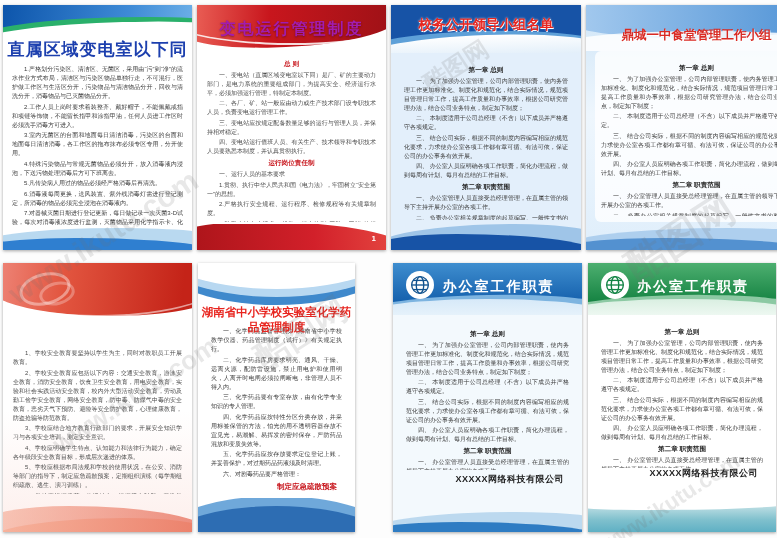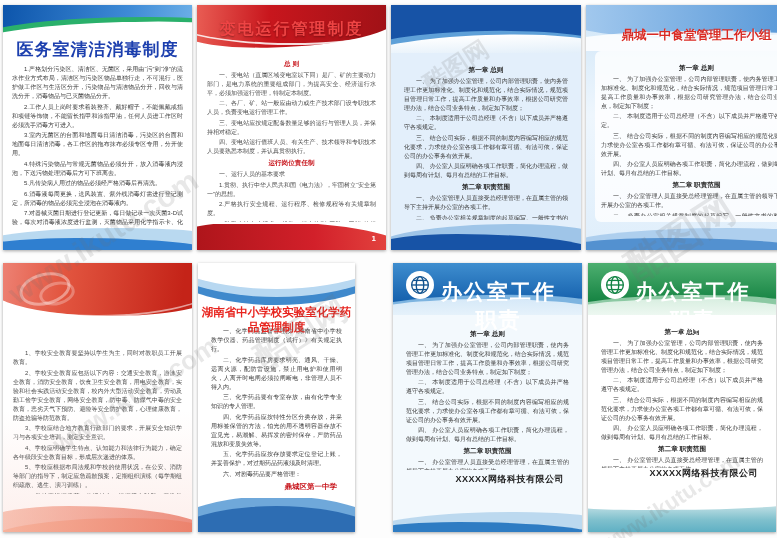--- a/index.html
+++ b/index.html
@@ -32,21 +32,21 @@
   .p1 .ptitle{top:33px;font-size:17px;color:#1c3fae;letter-spacing:1px;}
   .p1 .ptext{top:60px;bottom:24px;left:9px;right:9px;}
   .p1-ftr{bottom:0;height:24px;}
   .p1-ftr .w1{left:-15%;width:130%;bottom:-16px;height:38px;background:#b9d9f0;border-radius:100% 70% 0 0/30px 16px;}
   .p1-ftr .w2{left:-15%;width:130%;bottom:-22px;height:34px;background:#2f7fd0;border-radius:70% 100% 0 0/20px 26px;}
 
   
   .p2-hdr{top:0;height:48px;}
   .p2-hdr .w1{left:-12px;right:-12px;top:-26px;height:68px;background:linear-gradient(95deg,#ef6a5e,#c8161d 40%,#9c1116);border-radius:0 0 100% 70%/0 0 46px 26px;transform:rotate(-1.5deg);}
   .p2-hdr .w2{left:-20%;width:140%;top:-24px;height:62px;border-bottom:2px solid rgba(255,255,255,.85);border-radius:50%;}
-  .p2 .ptitle{top:14px;font-size:16px;color:#ef4444;letter-spacing:2px;text-shadow:0 1px 2px rgba(0,0,0,.35);}
+  .p2 .ptitle{top:14px;font-size:16px;color:#a21caf;letter-spacing:2px;text-shadow:0 1px 2px rgba(0,0,0,.35);}
   .p2 .ptext{top:52px;bottom:28px;left:10px;right:10px;color:#4a4a4a;}
   .p2 .ptext p.sec-h{color:#c8161d;}
   .p2-ftr{bottom:0;height:26px;}
   .p2-ftr .w1{left:-10%;width:120%;bottom:-18px;height:46px;background:linear-gradient(85deg,#a81318,#d2202a 60%,#e74b43);border-radius:70% 100% 0 0/26px 42px;transform:rotate(1deg);}
   .p2-ftr .w2{left:-10%;width:120%;bottom:-26px;height:40px;background:#8e0f14;border-radius:100% 60% 0 0/34px 18px;}
   .pgnum{position:absolute;right:10px;bottom:7px;color:#fff;font-size:8px;font-weight:bold;z-index:3;}
 
   
   .p3-hdr{top:0;height:48px;background:#1753a6;}
   .p3-hdr .w1{left:-15%;width:130%;top:30px;height:36px;background:linear-gradient(#ffffff,#cfe4f6);border-radius:100% 100% 0 0/100% 100% 0 0;transform:rotate(-2deg);}
@@ -97,21 +97,21 @@
   .hdr-band{top:0;height:52px;}
   .p7 .hdr-band .w1{inset:0 0 8px 0;background:linear-gradient(180deg,#3f8ecf,#0f5aa8);}
   .p7 .hdr-band .w2{left:-15%;width:130%;top:36px;height:30px;background:linear-gradient(#d6e9f8,#f3f9fd);border-radius:100% 100% 0 0/100% 100% 0 0;}
   .p7 .hdr-band .w3{left:-15%;width:130%;top:32px;height:30px;background:#7db4e0;border-radius:100% 100% 0 0/100% 100% 0 0;transform:rotate(-1deg);}
   .p8 .hdr-band .w1{inset:0 0 8px 0;background:linear-gradient(180deg,#4daf70,#0e7d3c);}
   .p8 .hdr-band .w2{left:-15%;width:130%;top:36px;height:30px;background:linear-gradient(#d9efe1,#ffffff);border-radius:100% 100% 0 0/100% 100% 0 0;}
   .p8 .hdr-band .w3{left:-15%;width:130%;top:32px;height:30px;background:#8cc9a3;border-radius:100% 100% 0 0/100% 100% 0 0;transform:rotate(-1deg);}
   .globe{position:absolute;left:13px;top:8px;width:28px;height:28px;background:#fff;border-radius:50%;display:flex;align-items:center;justify-content:center;z-index:4;}
   .globe svg{width:20px;height:20px;}
   .p7 .globe{color:#11538f;} .p8 .globe{color:#128445;}
-  .p7 .ptitle,.p8 .ptitle{top:15px;left:44px;right:22px;font-size:21px;color:#fff;letter-spacing:2px;}
+  .p7 .ptitle,.p8 .ptitle{top:15px;left:44px;right:22px;font-size:14px;color:#fff;letter-spacing:2px;}
   .p7 .ptext{top:64px;bottom:62px;left:13px;right:13px;}
   .p8 .ptext{top:62px;bottom:64px;left:13px;right:13px;}
   .p7 .sig,.p8 .sig{right:18px;color:#1d1d1d;font-size:9px;letter-spacing:.5px;}
   .p7 .sig{bottom:46px;} .p8 .sig{bottom:52px;}
   .p7-ftr{bottom:0;height:38px;}
   .p7-ftr .w1{left:-10%;width:120%;bottom:-22px;height:42px;background:#bcd9ef;border-radius:100% 60% 0 0/28px 14px;}
   .p7-ftr .w2{left:-10%;width:120%;bottom:-28px;height:38px;background:#2e7cc3;border-radius:60% 100% 0 0/14px 24px;}
   .p8-ftr{bottom:0;height:30px;background:linear-gradient(180deg,#cfe7ea,#7fc0cd 60%,#5fb0c4);}
   .p8-ftr .w1{left:-10%;width:120%;top:-6px;height:14px;background:#fff;border-radius:0 0 100% 60%/0 0 12px 6px;}
 
@@ -123,21 +123,21 @@
 <body>
 
 <div id="canvas">
 
   <div class="poster p1">
     <div class="deco p1-hdr">
         <div class="w1"></div>
         <div class="w2"></div>
         <div class="w3"></div>
       </div>
-    <h2 class="ptitle">医务室清洁消毒制度</h2>
+    <h2 class="ptitle">直属区域变电室以下同</h2>
     <div class="ptext">
         <p>1.严格划分污染区、清洁区、无菌区，采用由“污”到“净”的流水作业方式布局，清洁区与污染区物品单独行走，不可混行，医护做工作区与生活区分开，污染物品与清洁物品分开，回收与清洗分开，消毒物品与已灭菌物品分开。</p>
         <p>2.工作人员上岗时要求着装整齐、戴好帽子，不能佩戴戒指和项链等饰物，不能留长指甲和涂指甲油，任何人员进工作区时必须洗手消毒方可进入。</p>
         <p>3.室内无菌区的台面和地面每日清洁消毒，污染区的台面和地面每日清洁消毒，各工作区的拖布抹布必须专区专用，分开使用。</p>
         <p>4.特殊污染物品与常规无菌物品必须分开，放入消毒液内浸泡，下送污物处理消毒后方可下班离去。</p>
         <p>5.凡传染病人用过的物品必须经严格消毒后再清洗。</p>
         <p>6.消毒液每周更换，送风装置、紫外线消毒灯需进行登记测定，所消毒的物品必须完全浸泡在消毒液内。</p>
         <p>7.对器械灭菌日期进行登记更新，每日做记录一次灭菌3-D试验，每次对消毒液浓度进行监测，灭菌物品采用化学指示卡、化学试剂显示灭菌过程，每月用生物指示剂“细菌芽孢染色法”监测灭菌效果，结果存档。</p>
       </div>
     <div class="deco p1-ftr">
@@ -169,20 +169,21 @@
         <div class="w1"></div>
       </div>
     <span class="pgnum">1</span>
   </div>
 
   <div class="poster p3">
     <div class="deco p3-hdr">
         <div class="w2"></div>
         <div class="w1"></div>
       </div>
+    <h2 class="ptitle">校务公开领导小组名单</h2>
     <div class="ptext">
         <p class="sec-h">第一章 总则</p>
         <p>一、 为了加强办公室管理，公司内部管理职责，使内务管理工作更加标准化、制度化和规范化，结合实际情况，规范项目管理日常工作，提高工作质量和办事效率，根据公司研究管理办法，结合公司业务特点，制定如下制度；</p>
         <p>二、 本制度适用于公司总经理（不含）以下成员并严格遵守各项规定。</p>
         <p>三、 结合公司实际，根据不同的制度内容编写相应的规范化要求，力求使办公室各项工作都有章可循、有法可依，保证公司的办公事务有效开展。</p>
         <p>四、 办公室人员应明确各项工作职责，简化办理流程，做到每周有计划、每月有总结的工作目标。</p>
         <p class="sec-h">第二章 职责范围</p>
         <p>一、 办公室管理人员直接受总经理管理，在直属主管的领导下主持开展办公室的各项工作。</p>
         <p>二、 负责办公室相关规章制度的起草编写、一般性文书的整理汇编、资料信息收集编撰等文字工作。</p>
       </div>
@@ -247,21 +248,21 @@
         <p>一、化学药品监督管理按《湖南省中小学校教学仪器、药品管理制度（试行）》有关规定执行。</p>
         <p>二、化学药品库房要求明亮、通风、干燥、远离火源，配防雷设施，禁止用电炉和使用明火，人离开时电闸必须拉闸断电，非管理人员不得入内。</p>
         <p>三、化学药品要有专室存放，由有化学专业知识的专人管理。</p>
         <p>四、化学药品应按特性分区分类存放，并采用标签保管的方法，怕光的用不透明容器存放不宜见光，易潮解、易挥发的密封保存，严防药品混放和变质失效等。</p>
         <p>五、化学药品应按存放要求定位登记上账，并妥善保护，对过期药品药液须及时清理。</p>
         <p>六、对剧毒药品要严格管理：</p>
         <p>1.剧毒药品必须存入专人专柜设保险专柜，加锁管理。</p>
         <p>2.领取须凭化学使用药品申请单并设双人保管制度。</p>
         <p>3.领剧毒品必须严加登记，定期检查登记情况、用途、使用单位记录台账。</p>
       </div>
-    <span class="sig">鼎城区第一中学</span>
+    <span class="sig">制定应急疏散预案</span>
     <div class="deco p6-ftr">
         <div class="w1"></div>
         <div class="w2"></div>
       </div>
   </div>
 
   <div class="poster p7">
     <div class="deco hdr-band">
         <div class="w1"></div>
         <div class="w3"></div>

